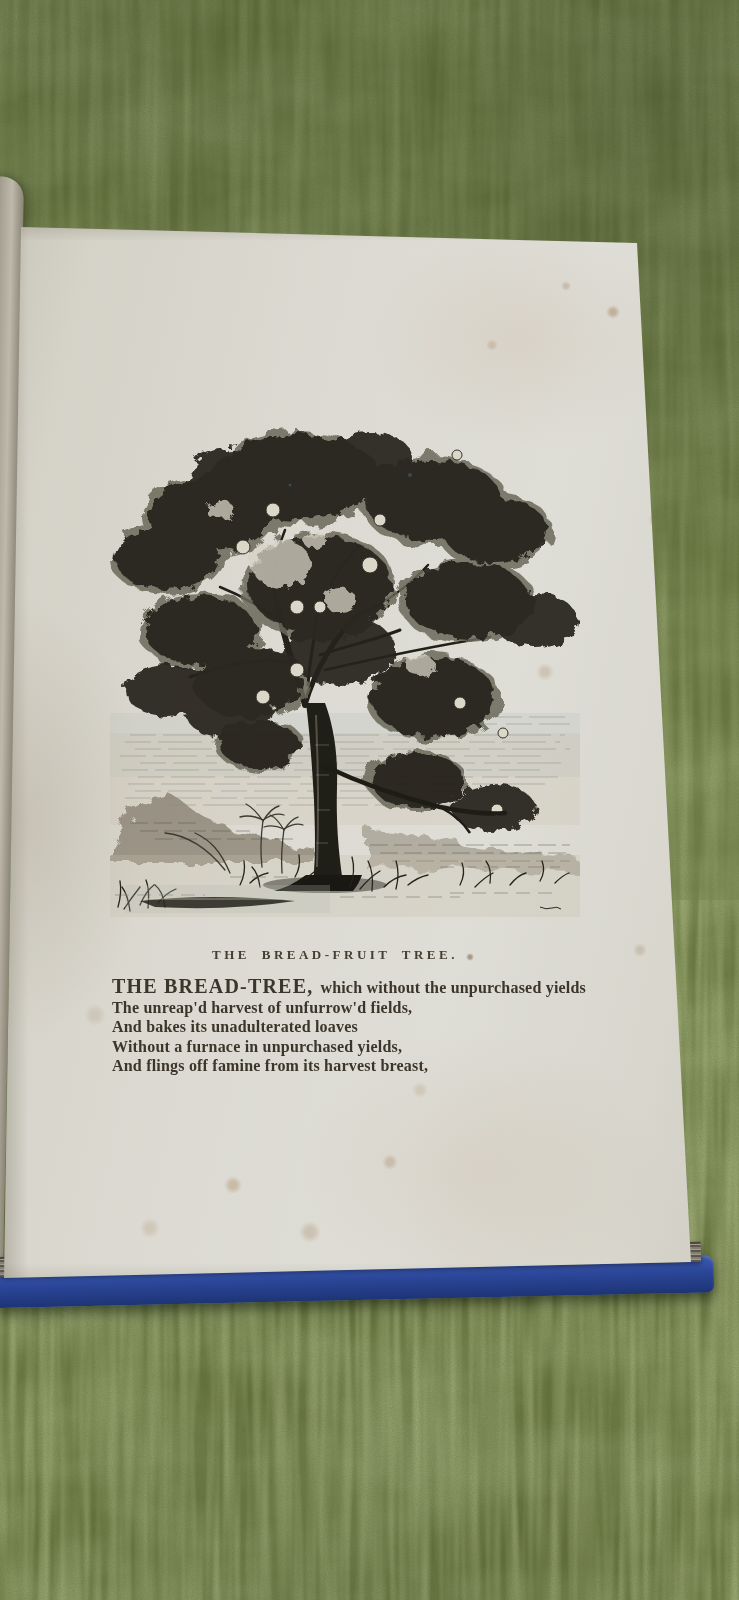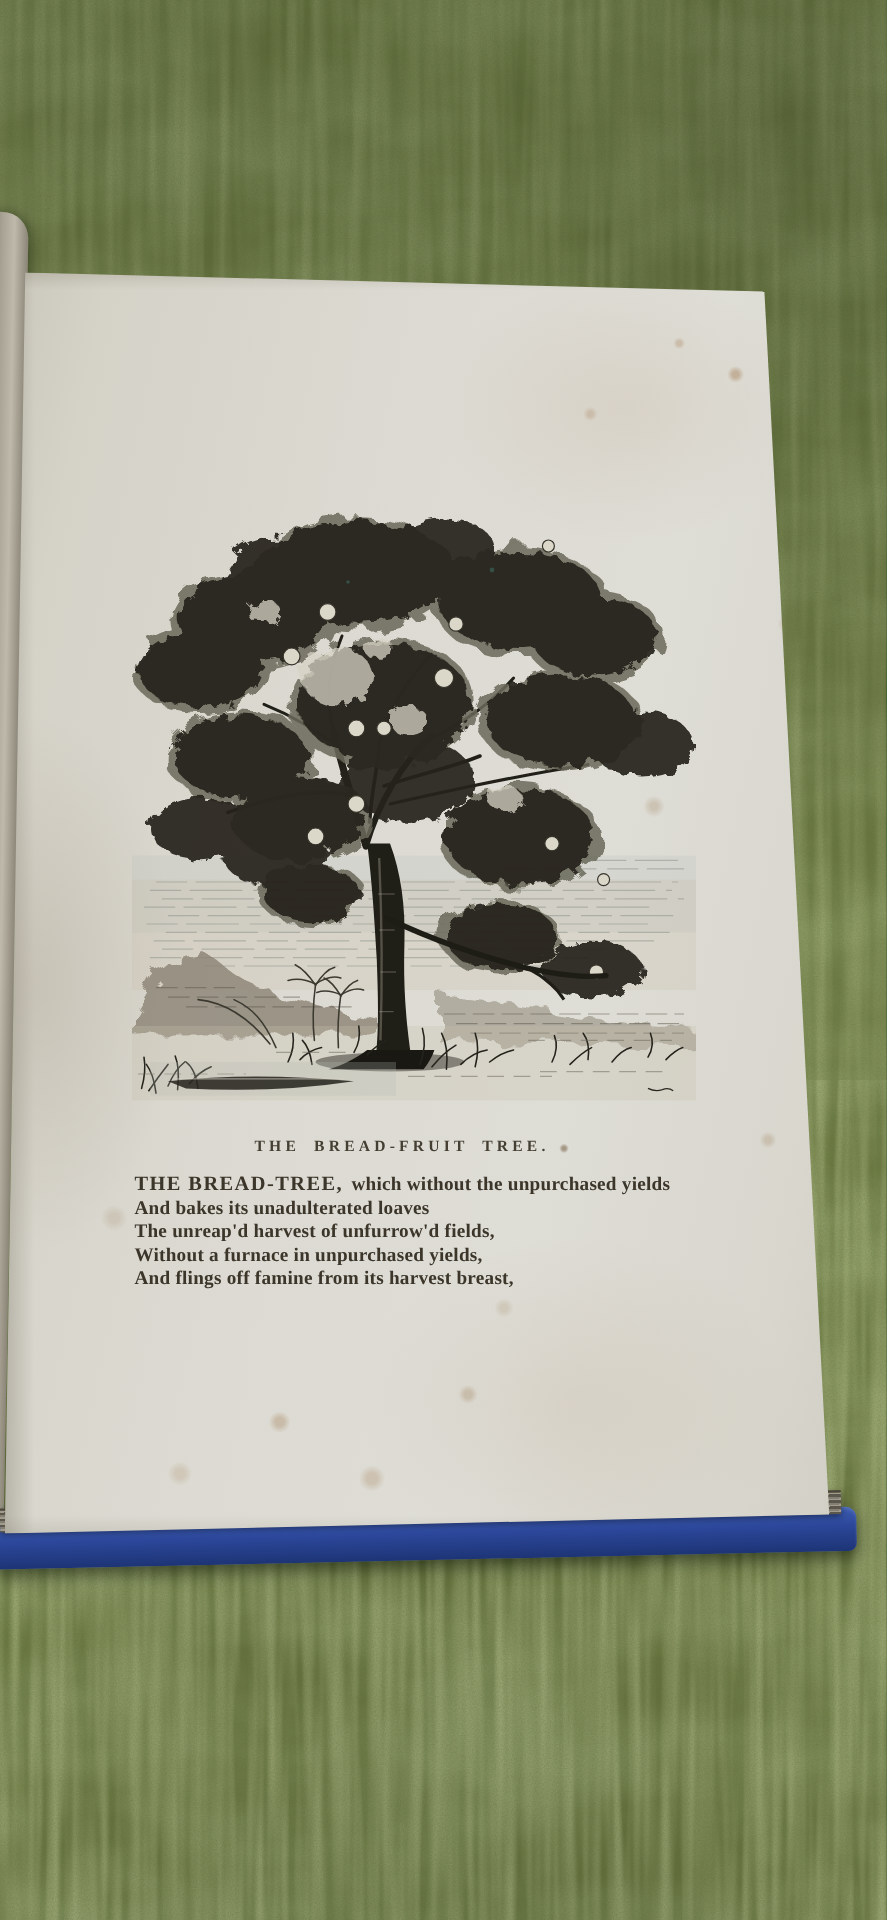--- a/index.html
+++ b/index.html
@@ -1,17 +1,17 @@
 <!DOCTYPE html>
 <html><head>
 <meta charset="utf-8">
 <style>
   html,body{margin:0;padding:0;background:#44501f;}
   .stage{position:relative;width:739px;height:1600px;overflow:hidden;
-         background:#14532d;font-family:"Liberation Serif",serif;}
+         background:#ec4899;font-family:"Liberation Serif",serif;}
   .fabric-svg{position:absolute;left:0;top:0;width:739px;height:1600px;display:block;}
   .vignette{position:absolute;left:0;top:0;width:739px;height:1600px;
     background:
       radial-gradient(130% 70% at 88% 6%, rgba(20,28,6,.28), transparent 60%),
       radial-gradient(100% 60% at 8% 2%, rgba(22,30,8,.22), transparent 55%),
       radial-gradient(140% 80% at 50% 115%, rgba(18,26,6,.20), transparent 60%);}
   .book{position:absolute;left:0;top:0;width:739px;height:1600px;}
 
   
   .left-strip{position:absolute;left:-12px;top:177px;width:36px;height:1105px;
@@ -65,21 +65,21 @@
   .illustration svg{display:block;width:100%;height:100%;}
 
   .caption{position:absolute;left:65px;top:727px;width:540px;text-align:center;
     font-family:"Liberation Serif",serif;font-size:13px;font-weight:700;
     letter-spacing:3.5px;word-spacing:5px;color:#453f33;}
 
   .poem{position:absolute;left:112px;top:757px;width:480px;
     font-family:"Liberation Serif",serif;font-size:16px;line-height:19.5px;
     font-weight:600;color:#3b352a;letter-spacing:.2px;}
   .poem-line{white-space:nowrap;}
-  .poem-line .lead{font-size:17px;font-weight:700;letter-spacing:1.2px;margin-right:7px;}
+  .poem-line .lead{font-size:20px;font-weight:700;letter-spacing:1.2px;margin-right:7px;}
 </style>
 </head>
 <body>
 
 <div class="stage">
 
   <svg class="fabric-svg" viewBox="0 0 739 1600" preserveAspectRatio="none" aria-hidden="true">
     <defs>
       <filter id="velDark" x="0" y="0" width="100%" height="100%">
         <feTurbulence type="fractalNoise" baseFrequency="0.006 0.012" numOctaves="4" seed="11"></feTurbulence>
@@ -306,21 +306,21 @@
             <path d="M38 484 H178" stroke="#d6d2c4" stroke-width="1" opacity="0.6"></path>
           </g>
           <path d="M430 492 q6 3 12 1 q5 -2 9 1" stroke="#2a2921" stroke-width="1" fill="none"></path>
         </svg>
       </div>
 
       <div class="caption">THE BREAD-FRUIT TREE.</div>
 
       <div class="poem">
         <div class="poem-line first"><span class="lead">THE BREAD-TREE,</span><span>which without the unpurchased yields</span></div>
+        <div class="poem-line">The unreap'd harvest of unfurrow'd fields,</div>
         <div class="poem-line">And bakes its unadulterated loaves</div>
-        <div class="poem-line">The unreap'd harvest of unfurrow'd fields,</div>
         <div class="poem-line">Without a furnace in unpurchased yields,</div>
         <div class="poem-line">And flings off famine from its harvest breast,</div>
       </div>
 
     </div>
   </div>
 </div>
 
 </body></html>

